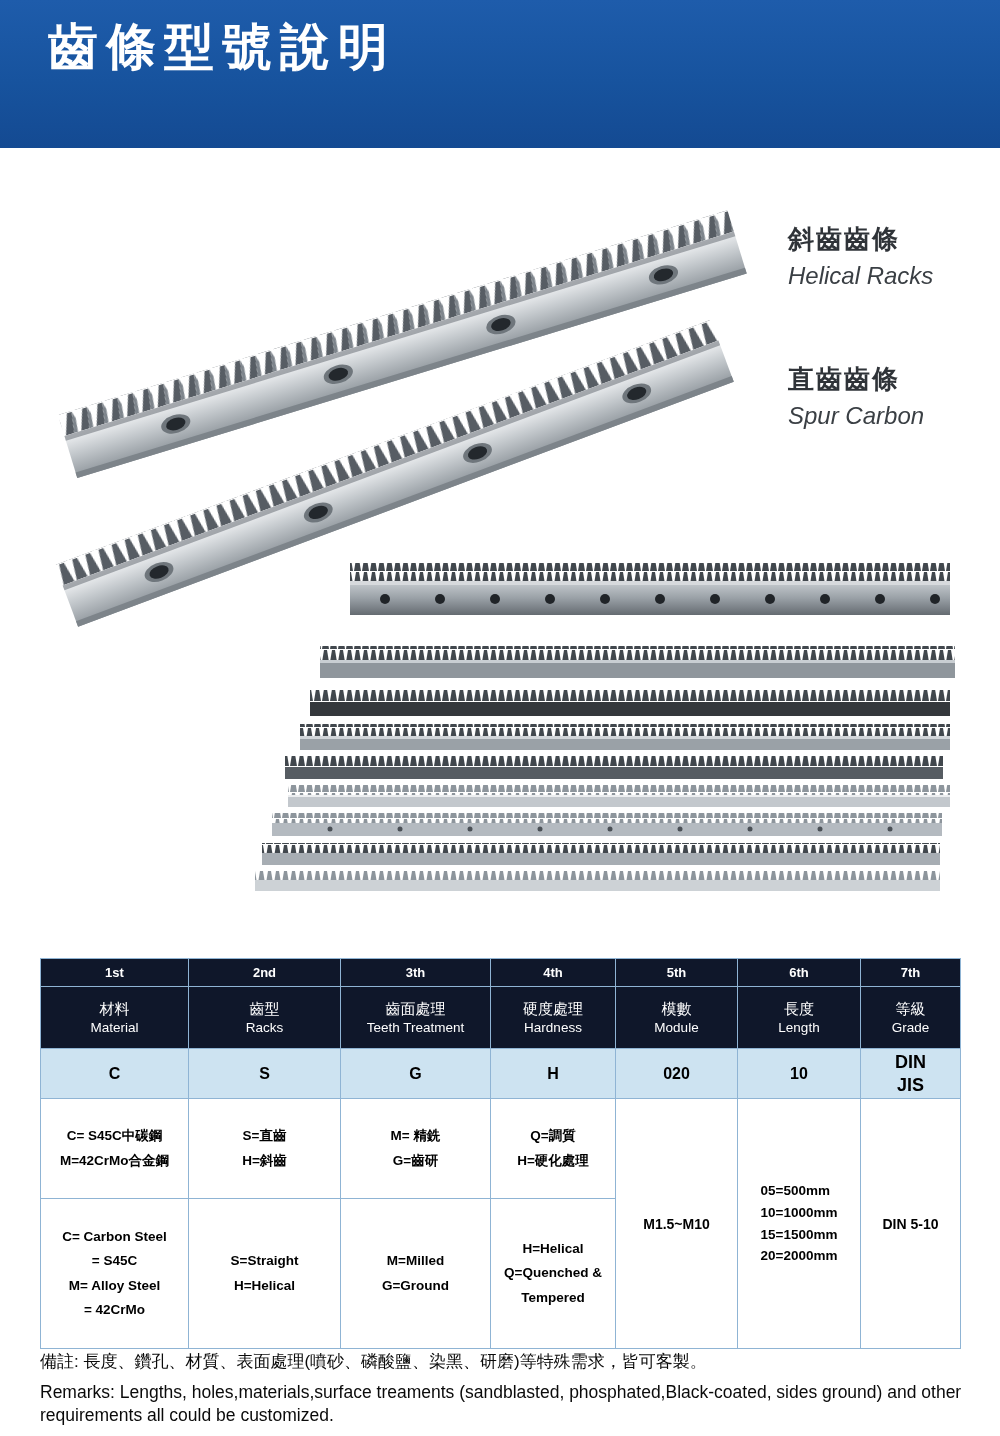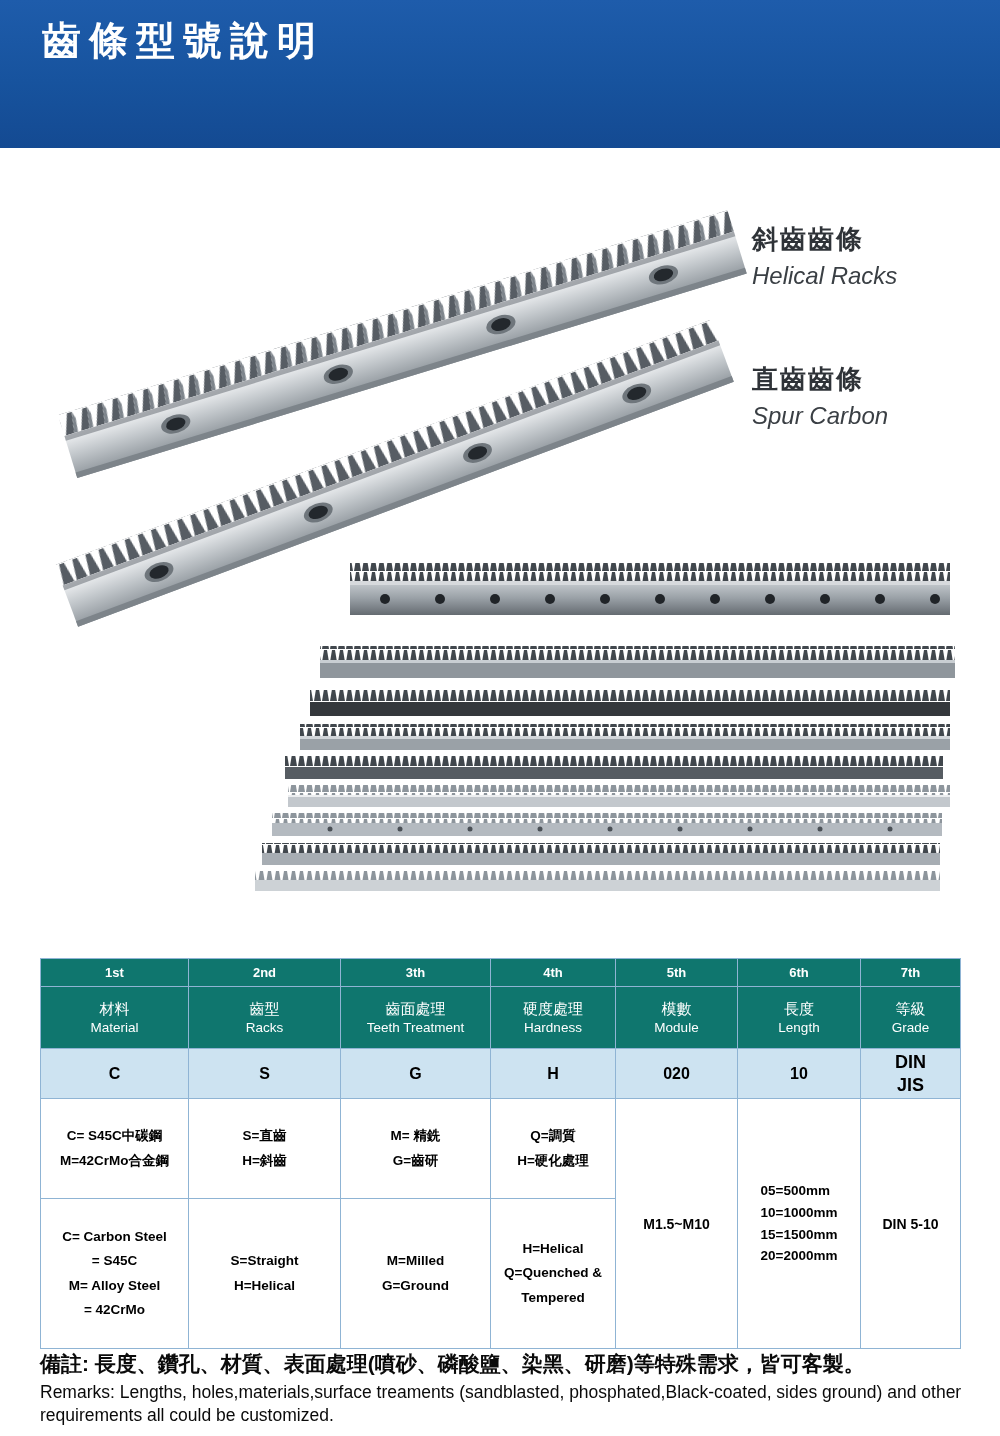--- a/index.html
+++ b/index.html
@@ -1,54 +1,54 @@
 <!DOCTYPE html>
 <html><head>
 <meta charset="utf-8">
 <style>
   html,body{margin:0;padding:0;background:#ffffff;}
   body{width:1000px;height:1436px;position:relative;font-family:"Liberation Sans",sans-serif;overflow:hidden;}
 
   
   .header{position:absolute;left:0;top:0;width:1000px;height:148px;
     background:linear-gradient(180deg,#1e5cab 0%,#17539e 55%,#144a92 100%);color:#fff;}
-  .header .zh{position:absolute;left:42px;top:14px;font-size:39px;font-weight:bold;letter-spacing:8px;}
+  .header .zh{position:absolute;left:48px;top:14px;font-size:50px;font-weight:bold;letter-spacing:8px;}
   .header .en{position:absolute;left:38px;top:84px;font-size:42px;font-weight:normal;letter-spacing:1px;}
 
   
-  .prod-label{position:absolute;left:752px;color:#2f3338;}
+  .prod-label{position:absolute;left:788px;color:#2f3338;}
   .prod-label .zh{font-size:26px;font-weight:bold;letter-spacing:2px;}
   .prod-label .en{font-size:24px;font-weight:normal;margin-top:5px;color:#3a3f44;font-style:italic;}
   .label-helical{top:222px;}
   .label-spur{top:362px;}
 
   
   .photo{position:absolute;}
   .photo-diagonal{left:40px;top:165px;width:710px;height:500px;}
   .photo-stack{left:250px;top:558px;width:715px;height:360px;}
 
   
   .spec-table{position:absolute;left:40px;top:958px;border-collapse:collapse;table-layout:fixed;width:920px;}
   .spec-table th,.spec-table td{border:1px solid #8fb4d4;text-align:center;vertical-align:middle;padding:2px 3px;box-sizing:border-box;}
-  .spec-table th{background:#0f766e;color:#ffffff;font-weight:normal;margin-left:37px;}
+  .spec-table th{background:#0f172a;color:#ffffff;font-weight:normal;margin-left:37px;}
   .r1 th{height:28px;font-size:13px;font-weight:bold;}
   .r2 th{height:62px;}
   .r2 .hz{font-size:15px;line-height:1.4;}
   .r2 .he{font-size:13.5px;line-height:1.35;}
   .r3 td{height:44px;background:#cde3f1;font-size:16px;font-weight:bold;color:#000;}
   .r3 .two-line div{font-size:18px;line-height:1.25;font-weight:bold;}
   .r4 td{height:100px;margin-top:12px;}
   .r5 td{height:150px;}
   .detail{font-size:13.5px;font-weight:bold;color:#000;line-height:1.8;}
   .detail div{white-space:nowrap;}
   .merged{font-size:14px;font-weight:bold;color:#000;background:#ffffff;}
   .length-block{display:inline-block;text-align:left;font-size:13.5px;font-weight:bold;line-height:1.6;}
 
   
-  .remark-zh{position:absolute;left:40px;top:1350px;width:930px;font-size:21px;font-weight:bold;color:#0a0a0a;}
+  .remark-zh{position:absolute;left:40px;top:1350px;width:930px;font-size:17px;font-weight:normal;color:#0a0a0a;}
   .remark-en{position:absolute;left:40px;top:1381px;width:924px;font-size:17.5px;color:#0a0a0a;line-height:1.3;}
 </style>
 </head>
 <body>
 
 <div class="header">
   <div class="zh">齒條型號說明</div>
 </div>
 
 <svg class="photo photo-diagonal" viewBox="0 0 710 500">

